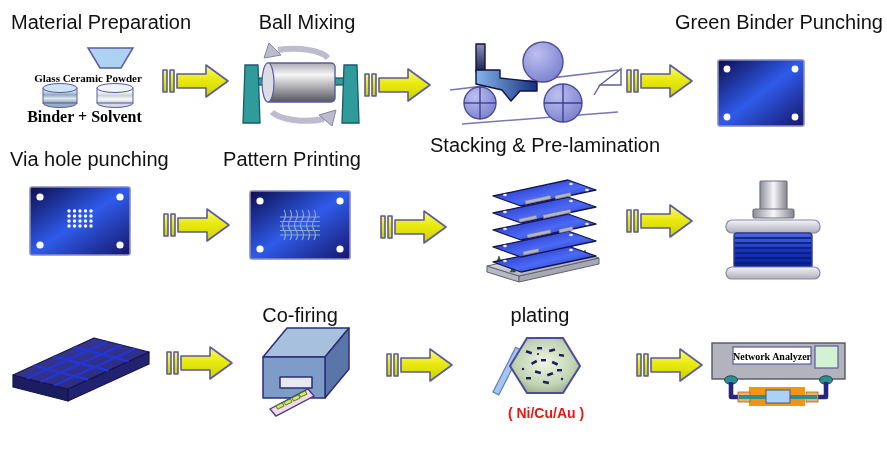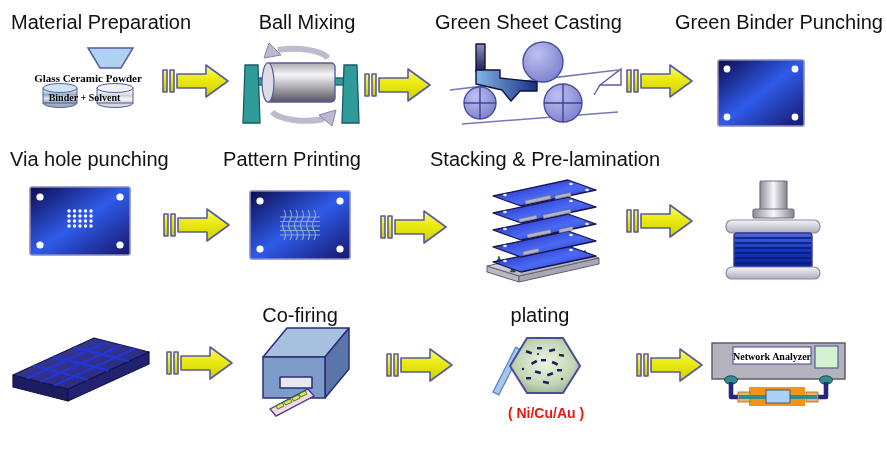--- a/index.html
+++ b/index.html
@@ -99,45 +99,44 @@
           <stop offset="0.25" stop-color="#f6f8fa"></stop>
         <stop offset="0.5" stop-color="#cdd3d9"></stop>
           <stop offset="0.75" stop-color="#f8fafc"></stop>
         <stop offset="1" stop-color="#c6ccd2"></stop>
       </linearGradient>
     </defs>
   </svg>
 
   <div class="title" style="left:11px;top:13px;width:180px">Material Preparation</div>
   <div class="title" style="left:227px;top:13px;width:160px">Ball Mixing</div>
-  <div class="title" style="left:435px;top:13px;width:180px">Green Sheet Casting</div>
   <div class="title" style="left:675px;top:13px;width:190px">Green Binder Punching</div>
 
   <div class="title" style="left:10px;top:150px;width:140px">Via hole punching</div>
   <div class="title" style="left:222px;top:150px;width:140px">Pattern Printing</div>
-  <div class="title" style="left:430px;top:150px;width:200px">Stacking &amp; Pre-lamination</div>
+  <div class="title" style="left:430px;top:136px;width:200px">Stacking &amp; Pre-lamination</div>
 
   <div class="title" style="left:240px;top:306px;width:120px">Co-firing</div>
   <div class="title" style="left:480px;top:306px;width:120px">plating</div>
 
   <svg class="illus" style="left:25px;top:46px" width="130" height="62" viewBox="0 0 130 62">
     <polygon points="63,2 108,2 96,22 75,22" fill="#aed2f2" stroke="#5b5ba0" stroke-width="1.5"></polygon>
     <g stroke="#5b5ba0" stroke-width="1">
       <ellipse cx="35" cy="57" rx="17" ry="4.5" fill="#9ab0c2"></ellipse>
       <rect x="18" y="42" width="34" height="15" fill="url(#cylLeftg)"></rect>
       <ellipse cx="35" cy="42" rx="17" ry="4.5" fill="#cfe4f6"></ellipse>
     </g>
     <g stroke="#5b5ba0" stroke-width="1">
       <ellipse cx="90" cy="57" rx="18" ry="4.5" fill="#d4dadf"></ellipse>
       <rect x="72" y="42" width="36" height="15" fill="url(#cylRightg)"></rect>
       <ellipse cx="90" cy="42" rx="18" ry="4.5" fill="#eef4fa"></ellipse>
     </g>
   </svg>
   <div class="serif-label" style="left:28px;top:72px;width:120px;font-size:11px">Glass Ceramic Powder</div>
-  <div class="serif-label" style="left:22px;top:92px;width:125px;font-size:10px">Binder + Solvent</div>
+  <div class="serif-label" style="left:22px;top:108px;width:125px;font-size:16px">Binder + Solvent</div>
 
   <svg class="illus" style="left:240px;top:40px" width="124" height="90" viewBox="0 0 124 90">
     <g>
       <path d="M88 18 A 36 13 0 0 0 38 10" fill="none" stroke="#bcbcce" stroke-width="6"></path>
       <polygon points="29,3 24,18 41,15" fill="#bcbcce" stroke="#8383ae" stroke-width="1"></polygon>
       <path d="M32 72 A 36 13 0 0 0 84 79" fill="none" stroke="#bcbcce" stroke-width="6"></path>
       <polygon points="92,86 96,70 79,75" fill="#bcbcce" stroke="#8383ae" stroke-width="1"></polygon>
     </g>
     <g fill="#2f9b9b" stroke="#1a5a6a" stroke-width="1.3">
       <rect x="12" y="38" width="16" height="7"></rect>

